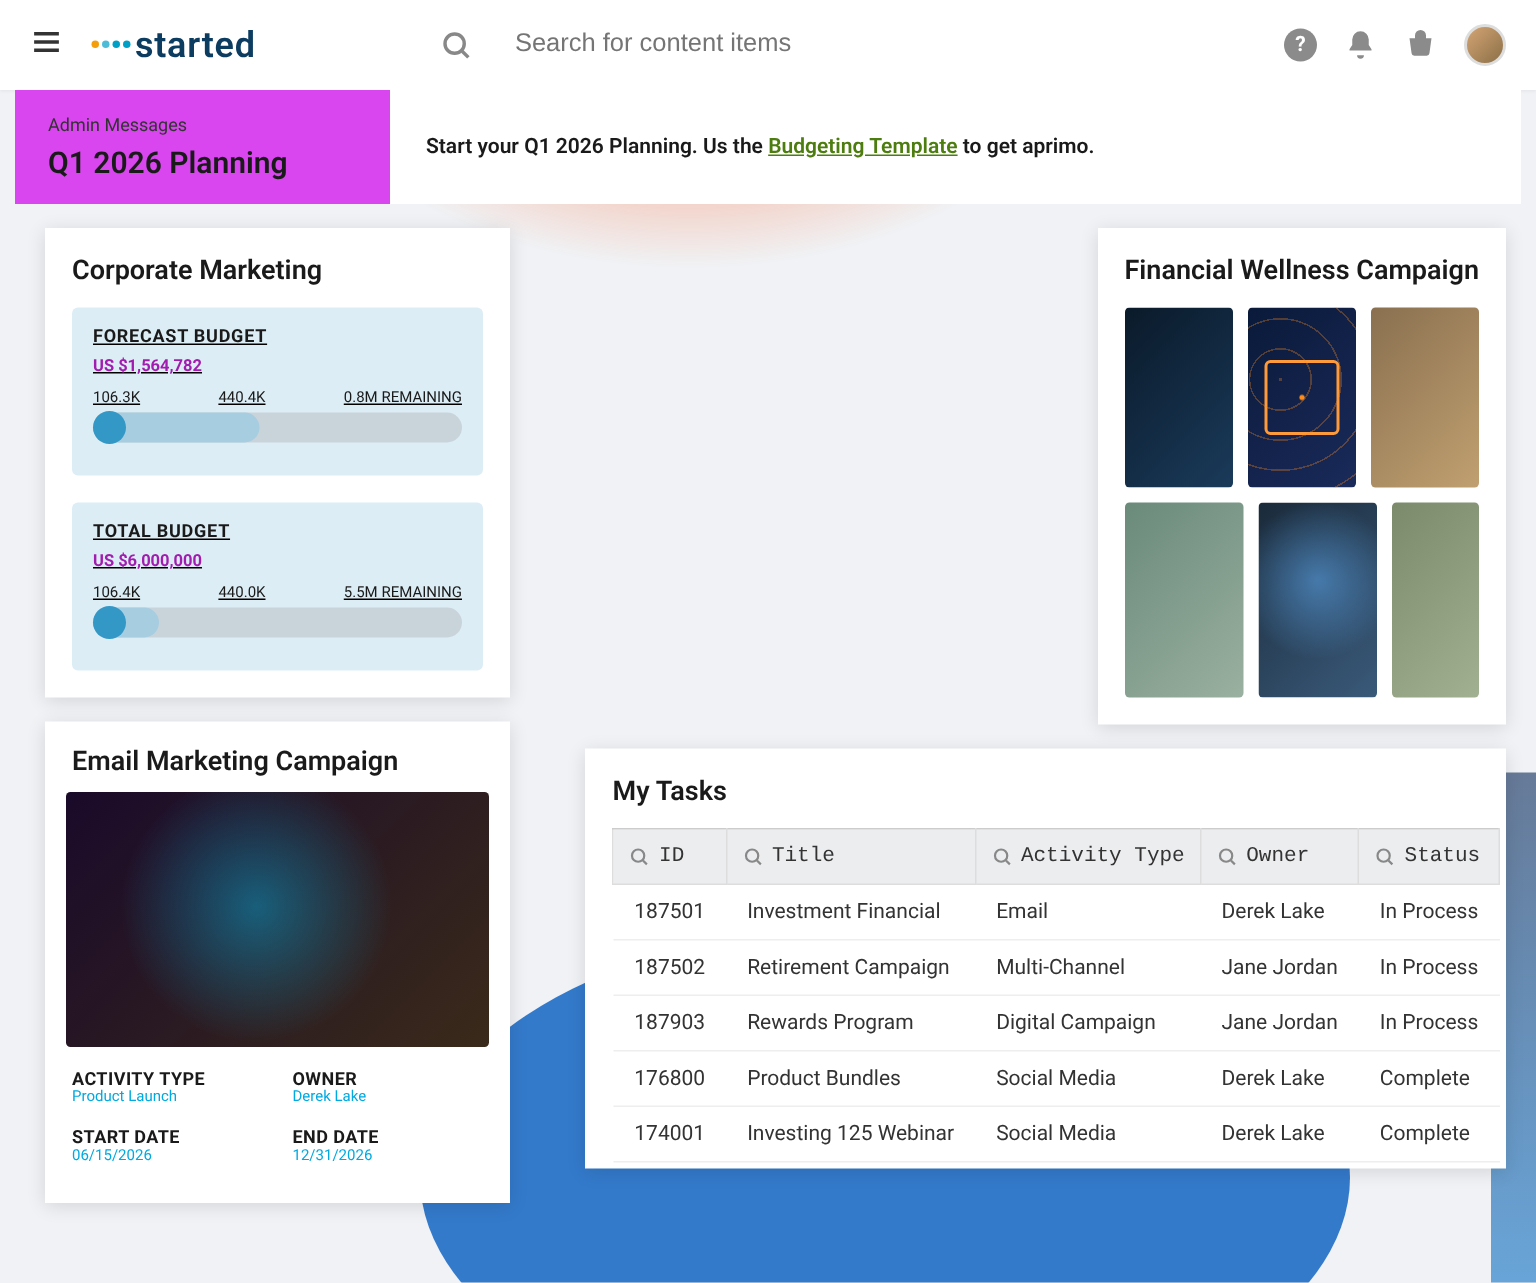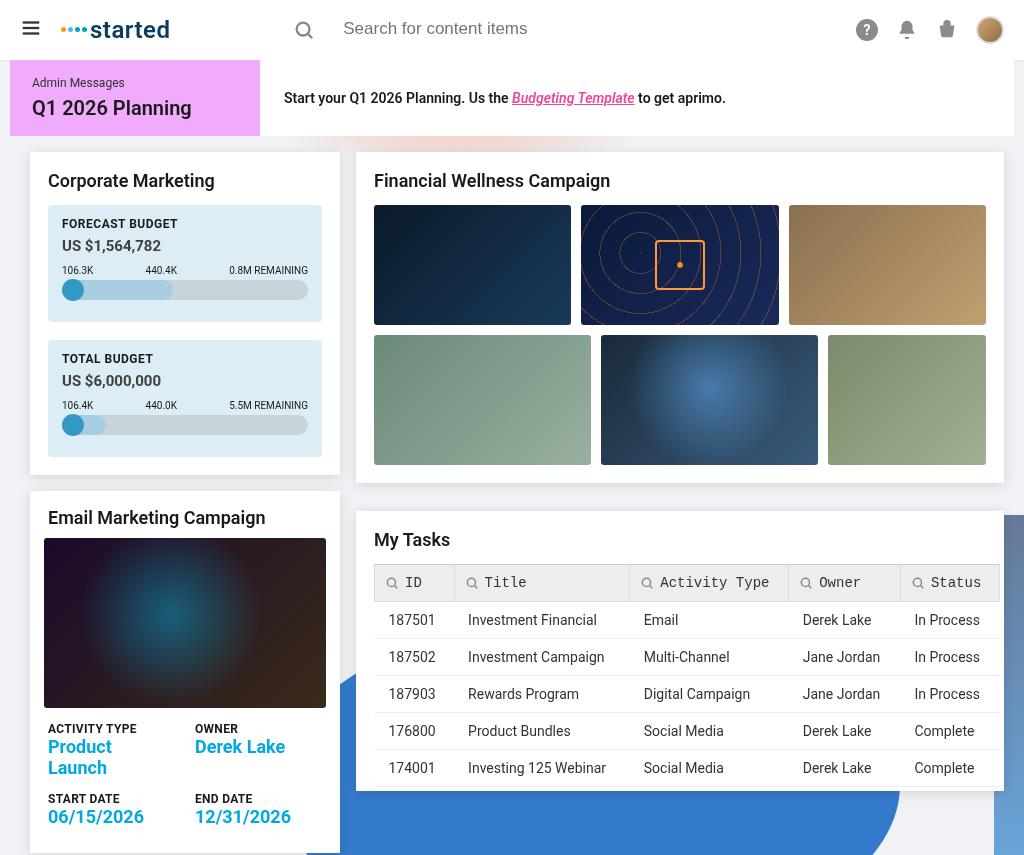--- a/index.html
+++ b/index.html
@@ -22,36 +22,36 @@
 .search-wrap { flex:1; display:flex; justify-content:center;}
 .search { display:flex; align-items:flex-start; gap:28px; width:440px; color:#888;}
 .search svg{color:#888;}
 .search-input { border:none; outline:none; font-size:17px; flex:1; color:#333;}
 .header-icons { display:flex; align-items:center; gap:18px;}
 .hicon { width:22px; height:22px; color:#8b8b8b; cursor:pointer;}
 .hicon.circle{background:#8b8b8b;border-radius:50%;color:#fff;display:flex;align-items:center;justify-content:center;font-size:14px;font-weight:bold;}
 .avatar { width:28px; height:28px; border-radius:50%; background:linear-gradient(135deg,#d4a574,#8b6f47); border:2px solid #ddd;}
 
 .subheader { display:flex; background:#fff; margin:0 10px; position:relative; z-index:2;}
-.subheader-left { width:250px; background:#f0abfc; padding:16px 22px;}
+.subheader-left { width:250px; background:#d946ef; padding:16px 22px;}
 .admin-label { font-size:12px; color:#333; margin-bottom:6px;}
 .admin-title { font-size:20px; font-weight:600; color:#1a1a1a;}
 .subheader-right { flex:1; padding:22px 24px; display:flex; align-items:center;}
 .subheader-right .msg{font-size:14px;font-weight:600;color:#1a1a1a;}
-.subheader-right a{color:#ec4899;text-decoration:underline;font-style:italic;}
+.subheader-right a{color:#4d7c0f;text-decoration:underline;}
 
 .dashboard { display:grid; grid-template-columns: 310px 1fr; gap:16px; padding:16px 20px 20px 30px; position:relative; z-index:2;}
 
 .card { background:#fff; border-radius:0; box-shadow:0 2px 12px rgba(0,0,0,.12); padding:18px; }
 .card-title { font-size:18px; font-weight:600; color:#1a1a1a; margin-bottom:14px;}
 
 
-.budget-box { background:#dcedf5; border-radius:4px; padding:12px 14px 22px; margin-bottom:18px;}
+.budget-box { background:#dcedf5; border-radius:4px; padding:12px 14px 22px; margin-bottom:18px;text-decoration:underline;}
 .budget-label { font-size:12px; font-weight:700; letter-spacing:.5px; color:#1a1a1a; margin-bottom:6px;}
-.budget-amount { font-size:15px; font-weight:700; color:#404040; margin-bottom:10px;}
+.budget-amount { font-size:11px; font-weight:700; color:#a21caf; margin-bottom:10px;}
 .budget-ticks { display:flex; justify-content:space-between; font-size:10px; color:#1a1a1a; margin-bottom:4px;}
 .budget-bar { position:relative; height:20px; background:#c9d4da; border-radius:10px;}
 .budget-bar .fill1 { position:absolute; left:0; top:0; height:100%; background:#a7cde0; border-radius:10px;}
 .budget-bar .thumb { position:absolute; top:-1px; width:22px; height:22px; border-radius:50%; background:#3498c7;}
 
 
 .gallery { display:grid; grid-template-columns:repeat(3,1fr); gap:10px;}
 .gallery .row2 { display:grid; grid-template-columns:1.1fr 1.1fr .8fr; gap:10px; grid-column:1/4;}
 .thumb-img { height:120px; border-radius:3px; background-size:cover; background-position:center;}
 .tg1{background:linear-gradient(135deg,#0a1a2a,#1a3a5a),radial-gradient(circle at 60% 50%,rgba(0,200,255,.4),transparent);}
@@ -61,32 +61,32 @@
 .tg3{background:linear-gradient(135deg,#8a7050,#c0a070);}
 .tg4{background:linear-gradient(135deg,#6a8a7a,#9ab0a0);}
 .tg5{background:radial-gradient(circle at 50% 40%,rgba(100,180,255,.5),transparent 60%),linear-gradient(135deg,#1a2a3a,#3a5a7a);}
 .tg6{background:linear-gradient(135deg,#7a8a6a,#a0b090);}
 .row2 .thumb-img{height:130px;}
 
 
 .emc-img { height:170px; border-radius:3px; margin:-4px -4px 14px; background:radial-gradient(circle at 45% 45%,rgba(0,200,255,.4),transparent 50%),linear-gradient(135deg,#1a0a2a,#3a2a1a);}
 .emc-grid { display:grid; grid-template-columns:1fr 1fr; gap:4px 20px;}
 .emc-label { font-size:12px; font-weight:700; letter-spacing:.3px; color:#1a1a1a;}
-.emc-value { font-size:18px; font-weight:700; color:#00a9e0; margin-bottom:10px;}
+.emc-value { font-size:10px; font-weight:400; color:#00a9e0; margin-bottom:10px;}
 
 
 .tasks-card { padding:18px 4px 4px 18px;}
 .tasks-table { width:100%; border-collapse:collapse; font-size:14px;}
 .tasks-table th { text-align:left; background:#ebedef; padding:10px 10px; font-weight:400; color:#333; border:1px solid #ddd; border-top:1px solid #ccc;}
 .tasks-table th .thwrap{display:flex;align-items:center;gap:6px;font-family:Liberation Mono, monospace;}
 .tasks-table td { padding:10px 14px; border-bottom:1px solid #eee; color:#333;}
 .search-sm{width:14px;height:14px;color:#888;}
 
 .col-left { display:flex; flex-direction:column; gap:16px;}
-.col-right { display:flex; flex-direction:column; gap:28px;}
+.col-right { display:flex; flex-direction:column; gap:16px;align-items:flex-end;}
 </style>
 </head>
 <body>
 
 <div class="bg-arc-top"></div>
 <div class="bg-arc-bottom"></div>
 <div class="bg-arc-bottom2"></div>
 
 <div class="app">
   <div class="header">
@@ -266,21 +266,21 @@
           <tbody id="tasks-body">
               <tr>
                 <td>187501</td>
                 <td>Investment Financial</td>
                 <td>Email</td>
                 <td>Derek Lake</td>
                 <td>In Process</td>
               </tr>
               <tr>
                 <td>187502</td>
-                <td>Investment Campaign</td>
+                <td>Retirement Campaign</td>
                 <td>Multi-Channel</td>
                 <td>Jane Jordan</td>
                 <td>In Process</td>
               </tr>
               <tr>
                 <td>187903</td>
                 <td>Rewards Program</td>
                 <td>Digital Campaign</td>
                 <td>Jane Jordan</td>
                 <td>In Process</td>

